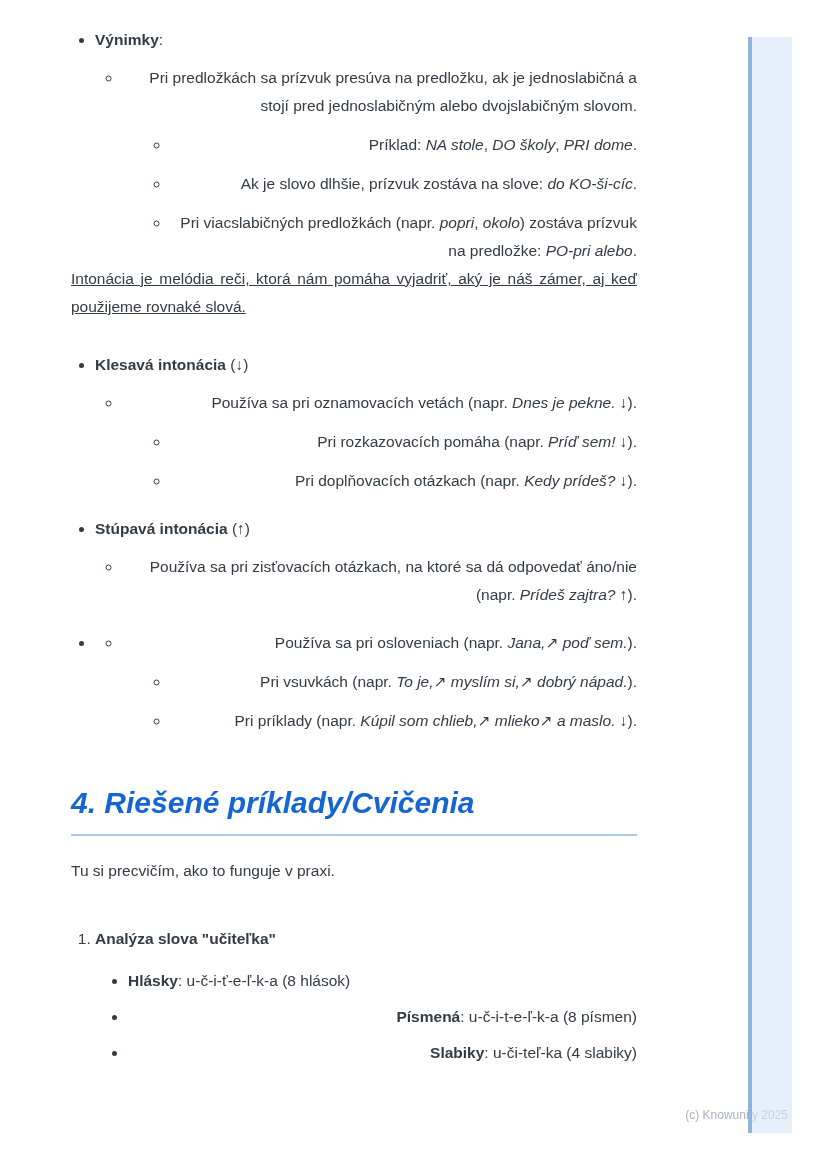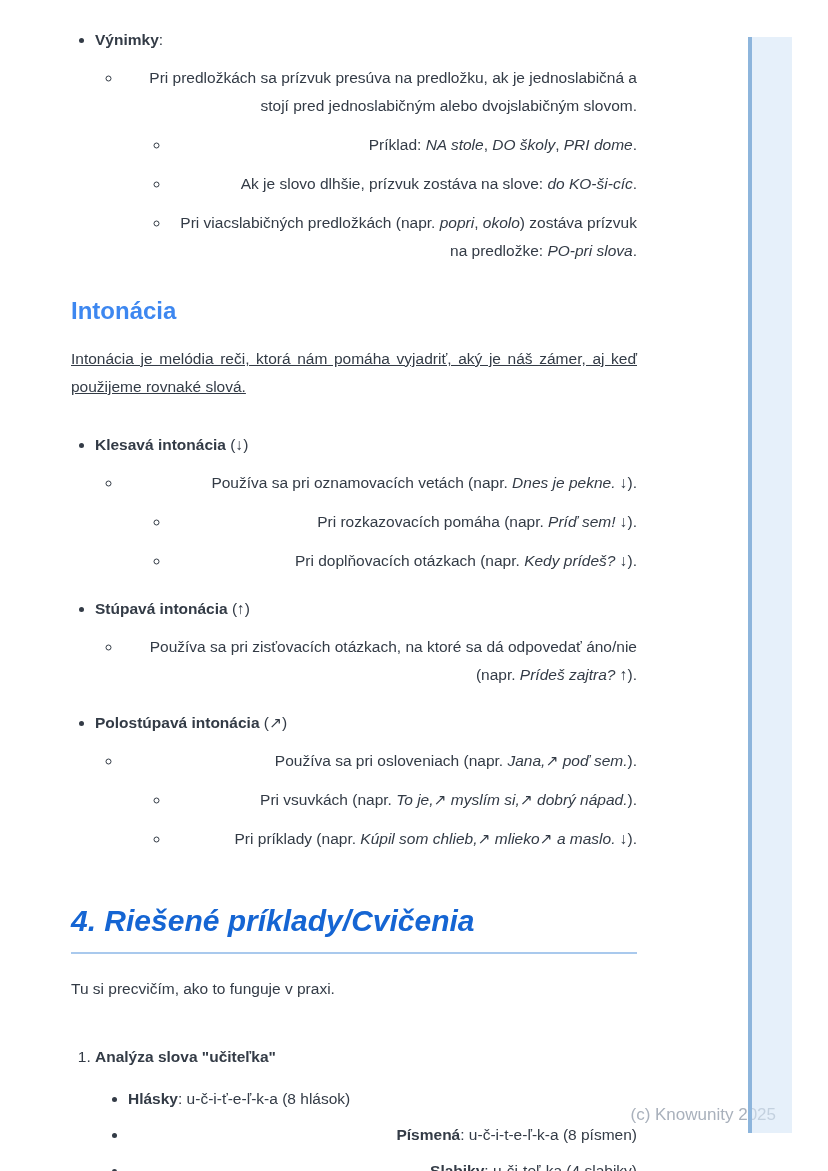--- a/index.html
+++ b/index.html
@@ -47,22 +47,22 @@
     margin: 50px 0 0;
     padding-bottom: 13px;
     border-bottom: 2px solid var(--rule);
     font-style: italic;
   }
   .lead { margin: 21px 0 0; }
   .ol1 { list-style: decimal outside; padding-left: 24px; margin-top: 40px; }
   .inner { margin-top: 14px; padding-left: 33px; }
   .inner > li + li { margin-top: 8px; text-align: right; }
   .watermark {
-    position: absolute; right: 52px; bottom: 49px;
-    font-size: 17px; line-height: 14px;
+    position: absolute; right: 40px; bottom: 49px;
+    font-size: 12px; line-height: 14px;
     color: var(--muted);
     z-index: 1;
   }
   .side-strip {
     position: absolute; left: 748px; top: 37px;
     width: 44px; height: 1096px;
     background: var(--strip-fill);
     border-left: 4px solid var(--strip-edge);
     z-index: 2;
   }
@@ -73,45 +73,43 @@
 <div class="page">
   <div class="content">
 
     <ul class="l1">
       <li>
         <div class="li-head"><span class="b">Výnimky</span><span>:</span></div>
         <ul class="l2">
           <li><span>Pri predložkách sa prízvuk presúva na predložku, ak je jednoslabičná a stojí pred jednoslabičným alebo dvojslabičným slovom.</span></li>
           <li><span>Príklad: </span><span class="i">NA stole</span><span>, </span><span class="i">DO školy</span><span>, </span><span class="i">PRI dome</span><span>.</span></li>
           <li><span>Ak je slovo dlhšie, prízvuk zostáva na slove: </span><span class="i">do KO-ši-cíc</span><span>.</span></li>
-          <li><span>Pri viacslabičných predložkách (napr. </span><span class="i">popri</span><span>, </span><span class="i">okolo</span><span>) zostáva prízvuk na predložke: </span><span class="i">PO-pri slova</span><span>.</span></li>
+          <li><span>Pri viacslabičných predložkách (napr. </span><span class="i">popri</span><span>, </span><span class="i">okolo</span><span>) zostáva prízvuk na predložke: </span><span class="i">PO-pri alebo</span><span>.</span></li>
         </ul>
       </li>
     </ul>
 
-    <h2 class="h2">Intonácia</h2>
     <p class="intro">Intonácia je melódia reči, ktorá nám pomáha vyjadriť, aký je náš zámer, aj keď použijeme rovnaké slová.</p>
 
     <ul class="l1 types-list">
       <li>
         <div class="li-head"><span class="b">Klesavá intonácia</span><span> (↓)</span></div>
         <ul class="l2">
           <li><span>Používa sa pri oznamovacích vetách (napr. </span><span class="i">Dnes je pekne.</span><span> ↓).</span></li>
           <li><span>Pri rozkazovacích pomáha (napr. </span><span class="i">Príď sem!</span><span> ↓).</span></li>
           <li><span>Pri doplňovacích otázkach (napr. </span><span class="i">Kedy prídeš?</span><span> ↓).</span></li>
         </ul>
       </li>
       <li>
         <div class="li-head"><span class="b">Stúpavá intonácia</span><span> (↑)</span></div>
         <ul class="l2">
           <li><span>Používa sa pri zisťovacích otázkach, na ktoré sa dá odpovedať áno/nie (napr. </span><span class="i">Prídeš zajtra?</span><span> ↑).</span></li>
         </ul>
       </li>
       <li>
-        <div class="li-head"><span class="b">Polostúpavá intonácia</span><span> (↗)</span></div>
         <ul class="l2">
           <li><span>Používa sa pri osloveniach (napr. </span><span class="i">Jana,</span><span>↗ </span><span class="i">poď sem.</span><span>).</span></li>
           <li><span>Pri vsuvkách (napr. </span><span class="i">To je,</span><span>↗ </span><span class="i">myslím si,</span><span>↗ </span><span class="i">dobrý nápad.</span><span>).</span></li>
           <li><span>Pri príklady (napr. </span><span class="i">Kúpil som chlieb,</span><span>↗ </span><span class="i">mlieko</span><span>↗ </span><span class="i">a maslo.</span><span> ↓).</span></li>
         </ul>
       </li>
     </ul>
 
     <h1 class="h1">4. Riešené príklady/Cvičenia</h1>
     <p class="lead">Tu si precvičím, ako to funguje v praxi.</p>

